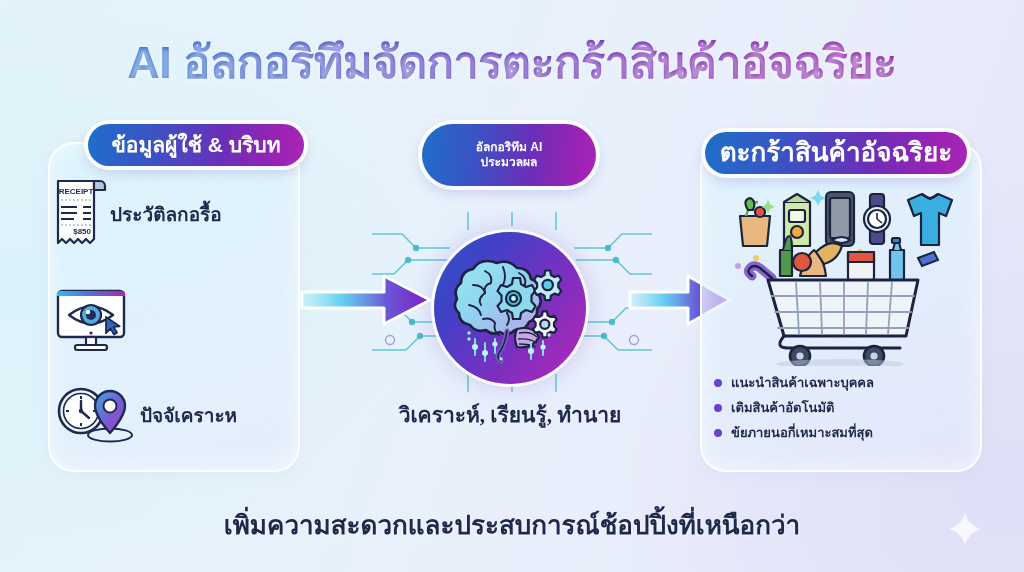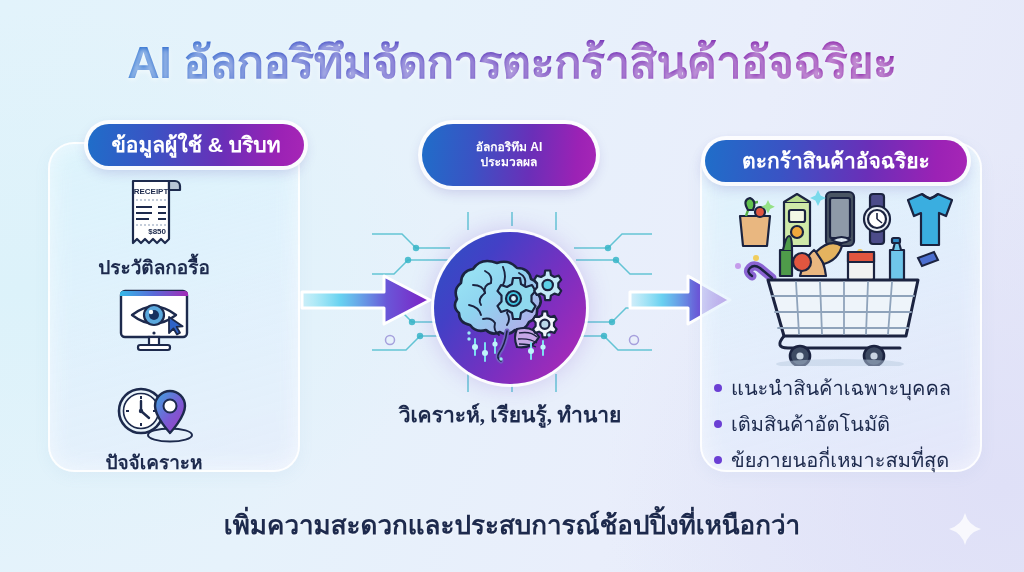--- a/index.html
+++ b/index.html
@@ -53,28 +53,28 @@
     border-radius: 999px;
     background: linear-gradient(95deg,#1f6ec9 0%,#3a53c4 30%,#6a2fb8 62%,#9b22b5 88%,#a726b6 100%);
     color: #ffffff;
     font-weight: bold;
     text-align: center;
     box-shadow: 0 0 0 4px rgba(255,255,255,0.88), 0 5px 14px rgba(70,40,160,0.22);
     line-height: 1.12;
     white-space: nowrap;
   }
   #pill-left  { left: 88px;  top: 124px; width: 216px; height: 42px; font-size: 21px; }
-  #pill-right { left: 705px; top: 140px; width: 262px; height: 42px; font-size: 21px; }
+  #pill-right { left: 705px; top: 132px; width: 262px; height: 42px; font-size: 26px; }
   #pill-center{ left: 422px; top: 124px; width: 174px; height: 62px; font-size: 12px; }
   #pill-center .l2 { margin-top: 1px; }
 
   
   .item {
     position: absolute; left: 48px; width: 212px;
-    display: flex; flex-direction: column; align-items: center;
+    display: flex; flex-direction: row; align-items: center;
   }
   #item-1 { top: 176px; }
   #item-2 { top: 281px; }
   #item-3 { top: 383px; }
   .item-label {
     margin-top: 2px;
     font-size: 19px; font-weight: bold; color: #1d2a4d;
     white-space: nowrap;
   }
   .item-icon { height: 74px; display: flex; align-items: flex-end; justify-content: center; }
@@ -111,21 +111,21 @@
   }
   .bullet {
     display: flex; align-items: center; gap: 9px;
     margin-bottom: 4px;
   }
   .bullet-dot {
     width: 8px; height: 8px; border-radius: 50%;
     background: #6b3fd4; flex: none;
   }
   .bullet-text {
-    font-size: 20px; font-weight: normal; color: #1d2a4d;
+    font-size: 13px; font-weight: bold; color: #1d2a4d;
     white-space: nowrap;
   }
 
   
   #bottom-caption {
     position: absolute; left: 0; top: 504px; width: 1024px;
     text-align: center; font-size: 26px; font-weight: bold; color: #1d2a4d;
     text-shadow: 0 1px 3px rgba(255,255,255,0.7);
     white-space: nowrap;
   }

